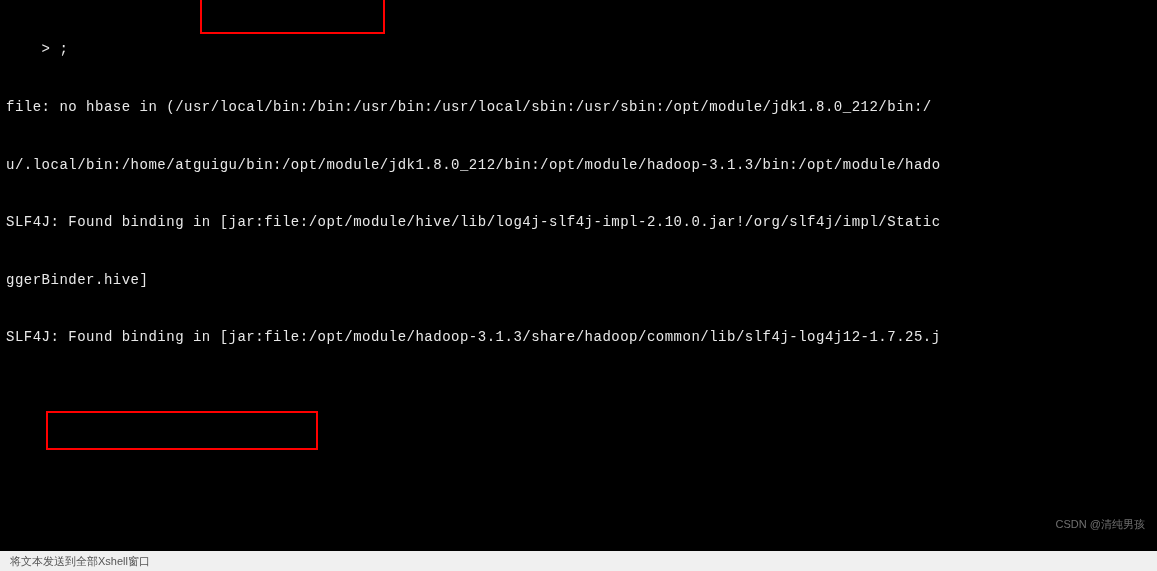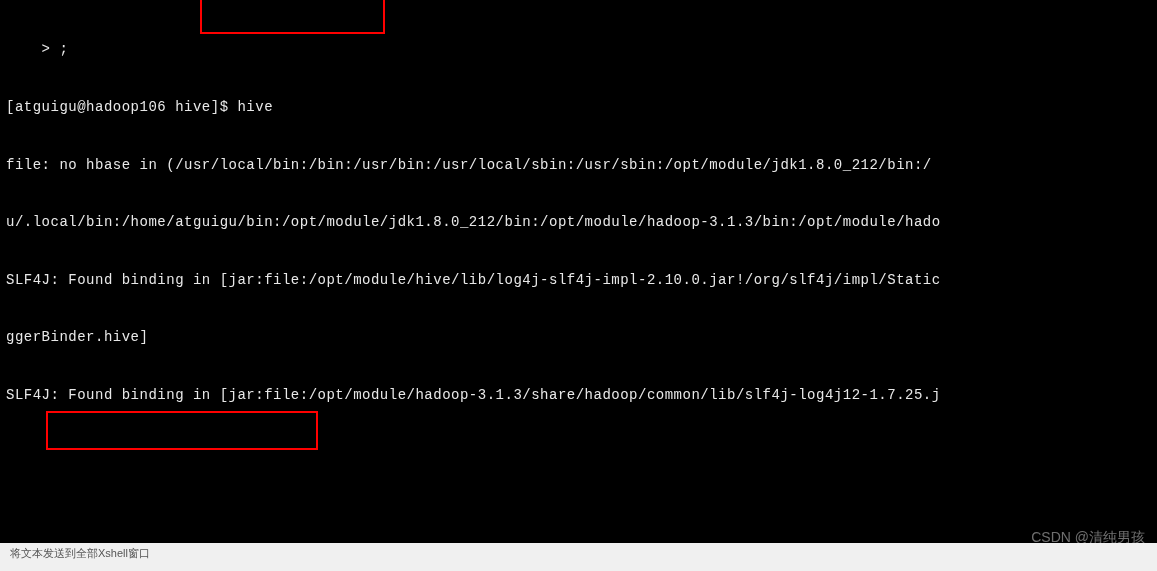--- a/index.html
+++ b/index.html
@@ -32,50 +32,49 @@
     border: 2px solid #ff0000;
     box-sizing: border-box;
     pointer-events: none;
   }
   #hl1 { left: 200px; top: 0px; width: 185px; height: 34px; border-top: none; }
   #hl2 { left: 46px;  top: 411px; width: 272px; height: 39px; }
   .statusbar {
     position: absolute;
     left: 0; bottom: 0;
     width: 100%;
-    height: 28px;
+    height: 20px;
     background: #f0f0f0;
     color: #555;
     font-family: "Microsoft YaHei", Arial, sans-serif;
     font-size: 11px;
     line-height: 20px;
     padding-left: 10px;
     box-sizing: border-box;
     white-space: nowrap;
     overflow: hidden;
   }
   .watermark {
     position: absolute;
     right: 12px;
-    bottom: 24px;
+    bottom: 39px;
     color: rgba(200,200,200,0.55);
     font-family: Arial, "Microsoft YaHei", sans-serif;
-    font-size: 14px;
+    font-size: 11px;
     pointer-events: none;
     user-select: none;
     text-shadow: 0 0 2px rgba(0,0,0,0.6);
     margin-left: 48px;
   }
 </style>
 </head>
 <body>
 
 <div class="terminal">
   <div class="line">    &gt; ;</div>
-  <div class="line">[atguigu@hadoop106 hive]$ hive</div>
   <div class="line">file: no hbase in (/usr/local/bin:/bin:/usr/bin:/usr/local/sbin:/usr/sbin:/opt/module/jdk1.8.0_212/bin:/</div>
   <div class="line">u/.local/bin:/home/atguigu/bin:/opt/module/jdk1.8.0_212/bin:/opt/module/hadoop-3.1.3/bin:/opt/module/hado</div>
   <div class="line">SLF4J: Found binding in [jar:file:/opt/module/hive/lib/log4j-slf4j-impl-2.10.0.jar!/org/slf4j/impl/Static</div>
   <div class="line">ggerBinder.hive]</div>
   <div class="line">SLF4J: Found binding in [jar:file:/opt/module/hadoop-3.1.3/share/hadoop/common/lib/slf4j-log4j12-1.7.25.j</div>
   
   
   
   
   <div class="line"></div>

